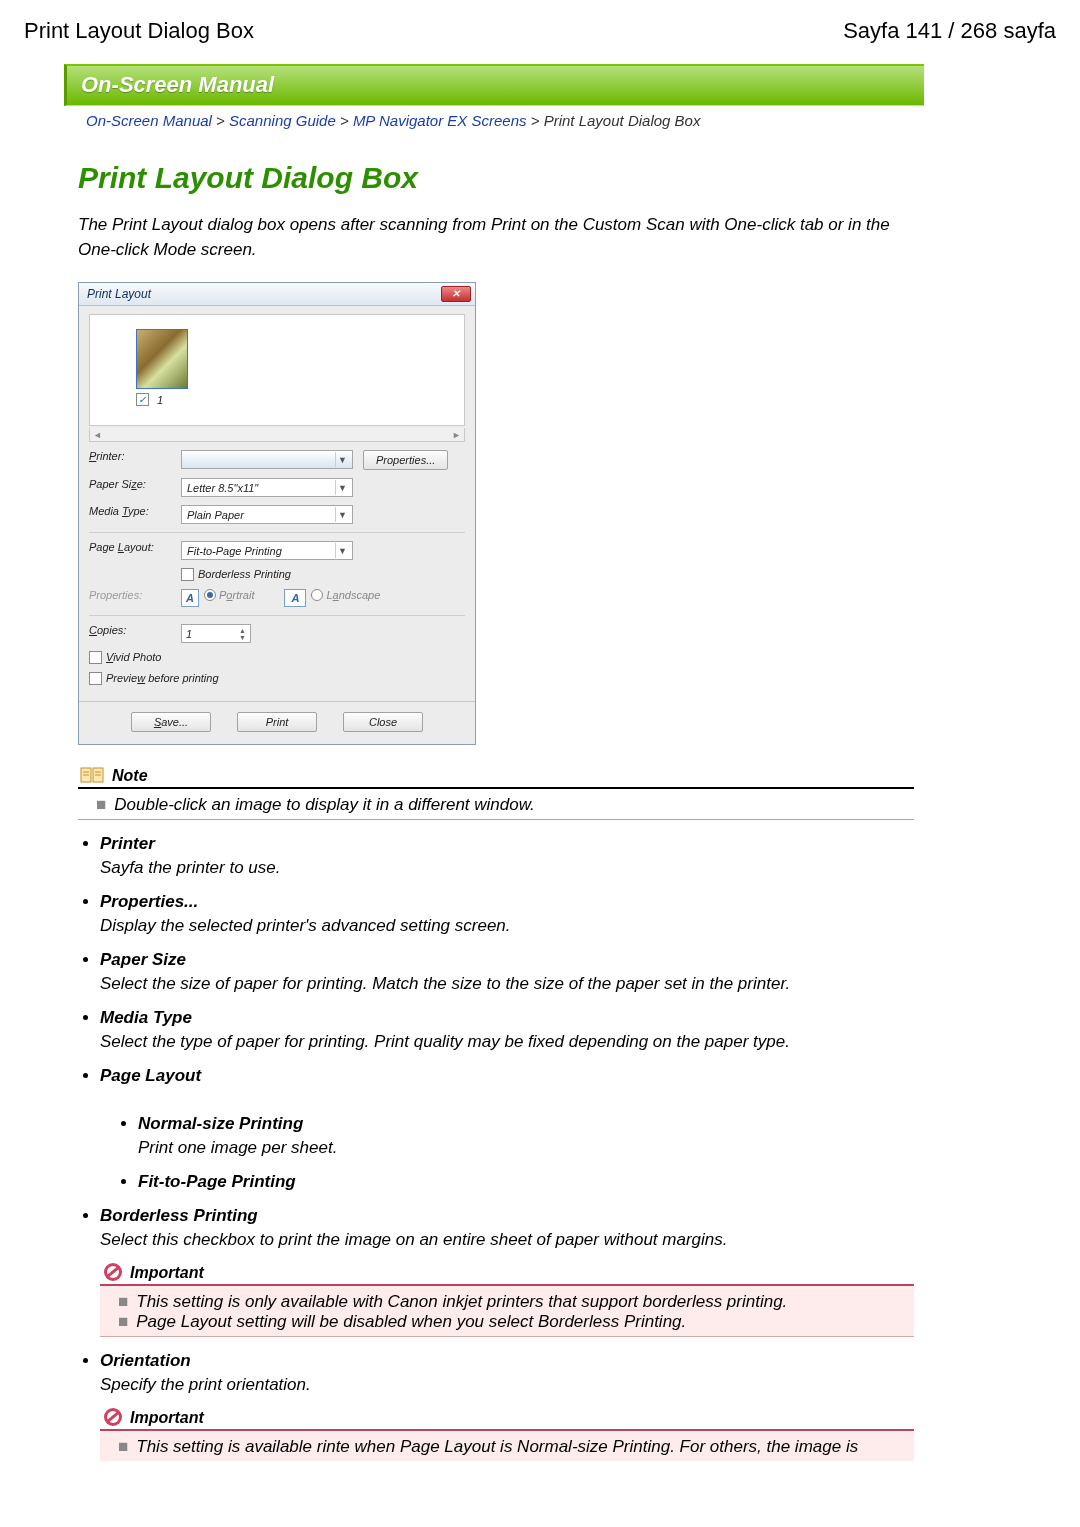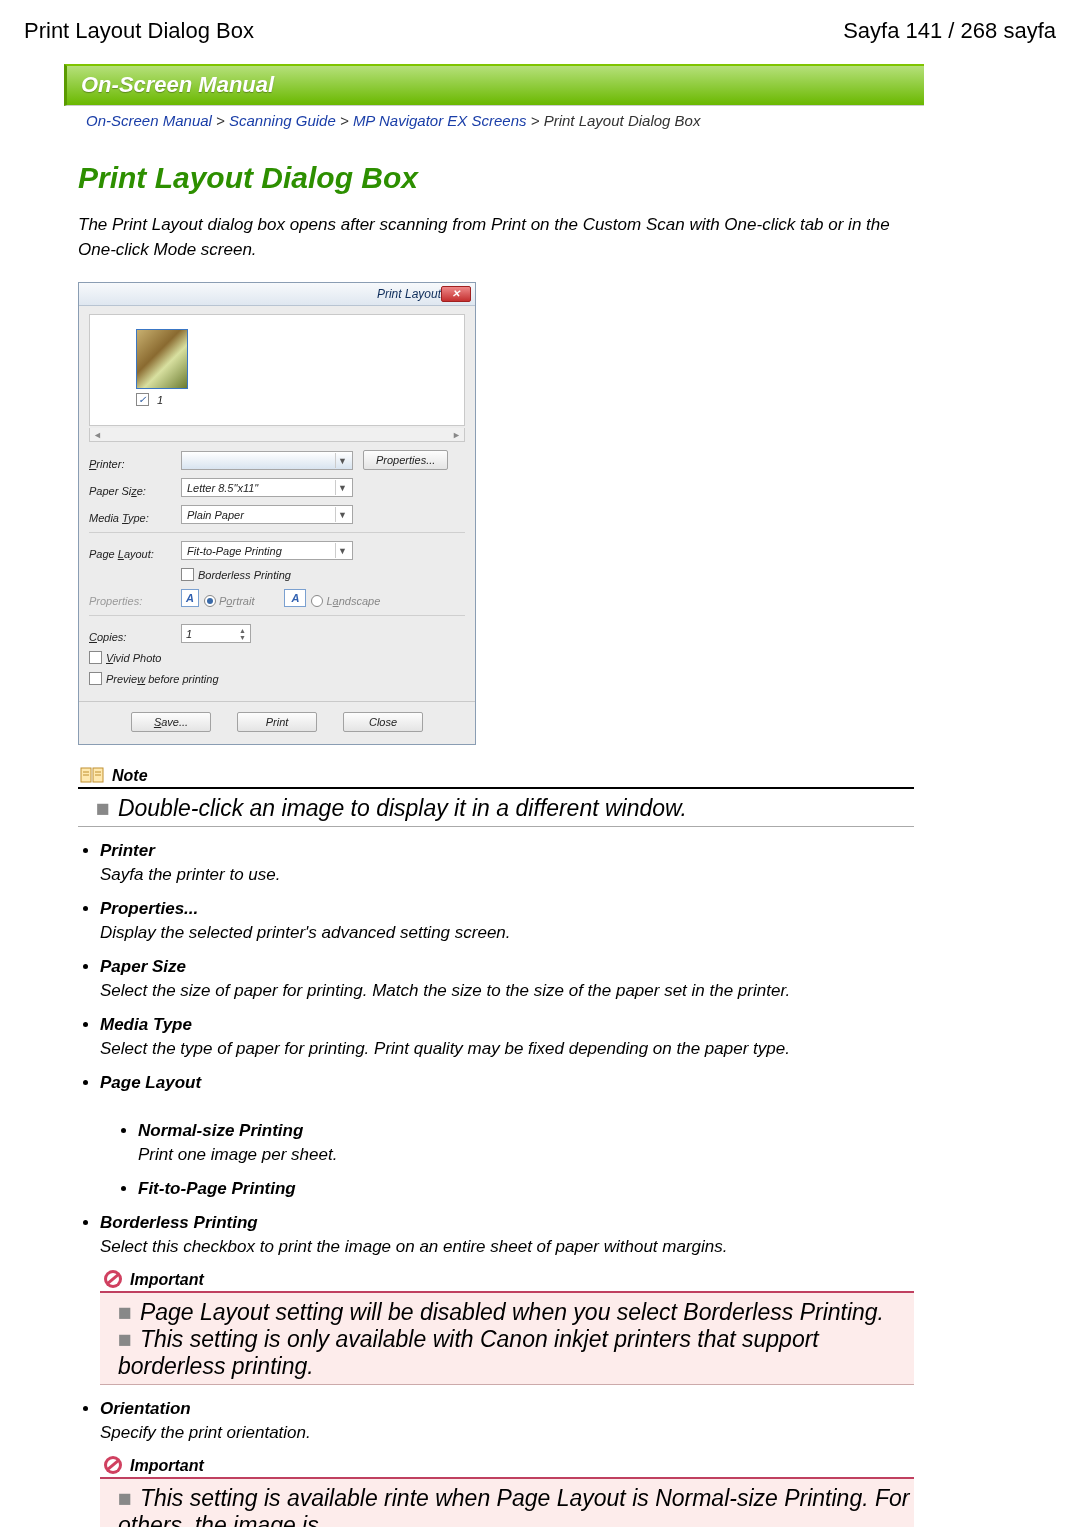--- a/index.html
+++ b/index.html
@@ -71,21 +71,21 @@
     width: 398px;
     border: 1px solid #8a9db3;
     background: #ececec;
     font-family: Tahoma, Arial, sans-serif;
     font-size: 11px;
     color: #222;
     margin-bottom: 20px;
   }
   .dlg-title {
     display: flex;
-    justify-content: flex-end;
+    justify-content: space-between;
     align-items: center;
     background: linear-gradient(#f7f9fb, #dfe7f0);
     border-bottom: 1px solid #b8c4d2;
     padding: 3px 4px 3px 8px;
     font-size: 12px;
     color: #0d2c5a;
   }
   .dlg-close {
     width: 30px;
     height: 16px;
@@ -130,21 +130,21 @@
     border-top:none;
     background:#f0f0f0;
     height:14px;
     padding:0 3px;
     color:#888;
     font-size:9px;
     align-items:center;
   }
   .form-row {
     display: flex;
-    align-items: flex-end;
+    align-items: flex-start;
     margin: 8px 0;
   }
   .form-row .lbl {
     width: 92px;
     color: #222;
   }
   .form-row .lbl.disabled { color:#9a9a9a; }
   .combo {
     flex: 0 0 172px;
     height: 19px;
@@ -217,21 +217,21 @@
     width:26px;height:20px;display:inline-block;
   }
   .note-icon svg { width:100%; height:100%; }
   .imp-icon {
     width:22px;height:20px; display:inline-block;
   }
   .imp-icon svg{width:100%;height:100%;}
   .callout-body {
     padding: 6px 4px 4px 18px;
     border-bottom: 1px solid #aaa;
-    font-size: 23px;
+    font-size: 17px;
   }
   .callout-body.important { background:#fdeceb; border-bottom-color:#caa; }
   .callout-body .sq { color:#888; margin-right:8px;}
 
   
   ul.help {
     list-style: disc;
     padding-left: 22px;
     margin: 14px 0;
     font-size: 17px;
@@ -426,22 +426,22 @@
               <span class="imp-icon">
                 <svg viewBox="0 0 22 20">
                     <circle cx="11" cy="10" r="9" fill="#d04060"></circle>
                     <circle cx="11" cy="10" r="6" fill="#fff"></circle>
                     <rect x="3" y="8.5" width="16" height="3" fill="#d04060" transform="rotate(-40 11 10)"></rect>
                   </svg>
               </span>
               <span class="label">Important</span>
             </div>
             <div class="callout-body important">
+              <div><span class="sq">■</span><span>This setting is only available with Canon inkjet printers that support borderless printing.</span></div>
               <div><span class="sq">■</span><span>Page Layout setting will be disabled when you select Borderless Printing.</span></div>
-              <div><span class="sq">■</span><span>This setting is only available with Canon inkjet printers that support borderless printing.</span></div>
             </div>
           </div>
         </li>
         <li>
           <span class="term">Orientation</span>
           <span class="desc">Specify the print orientation.</span>
           <div class="sub-important">
             <div class="callout-head important">
               <span class="imp-icon">
                 <svg viewBox="0 0 22 20">

